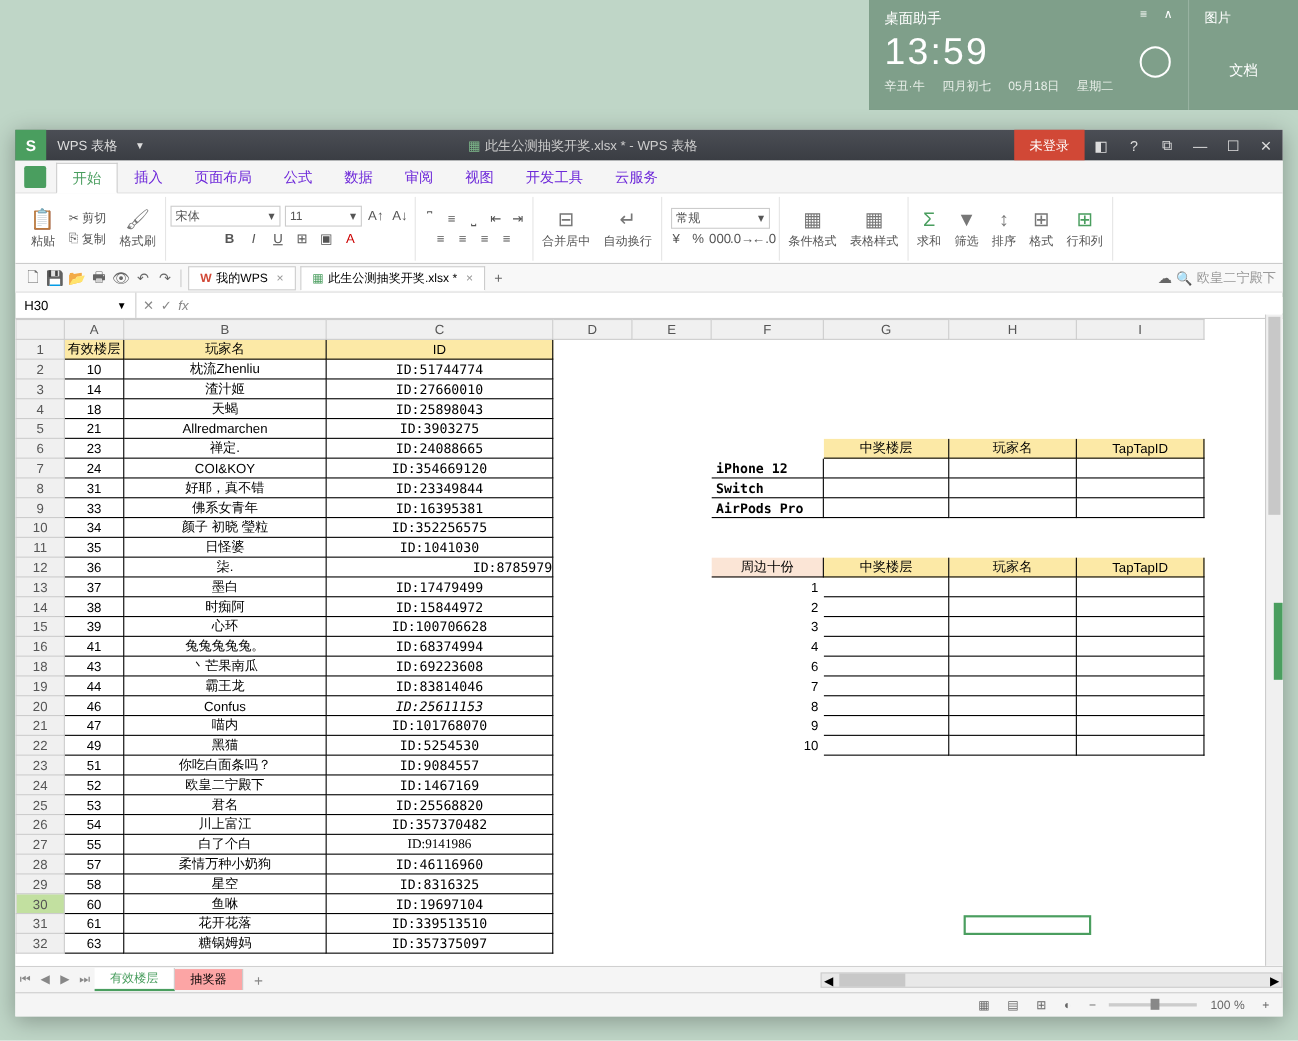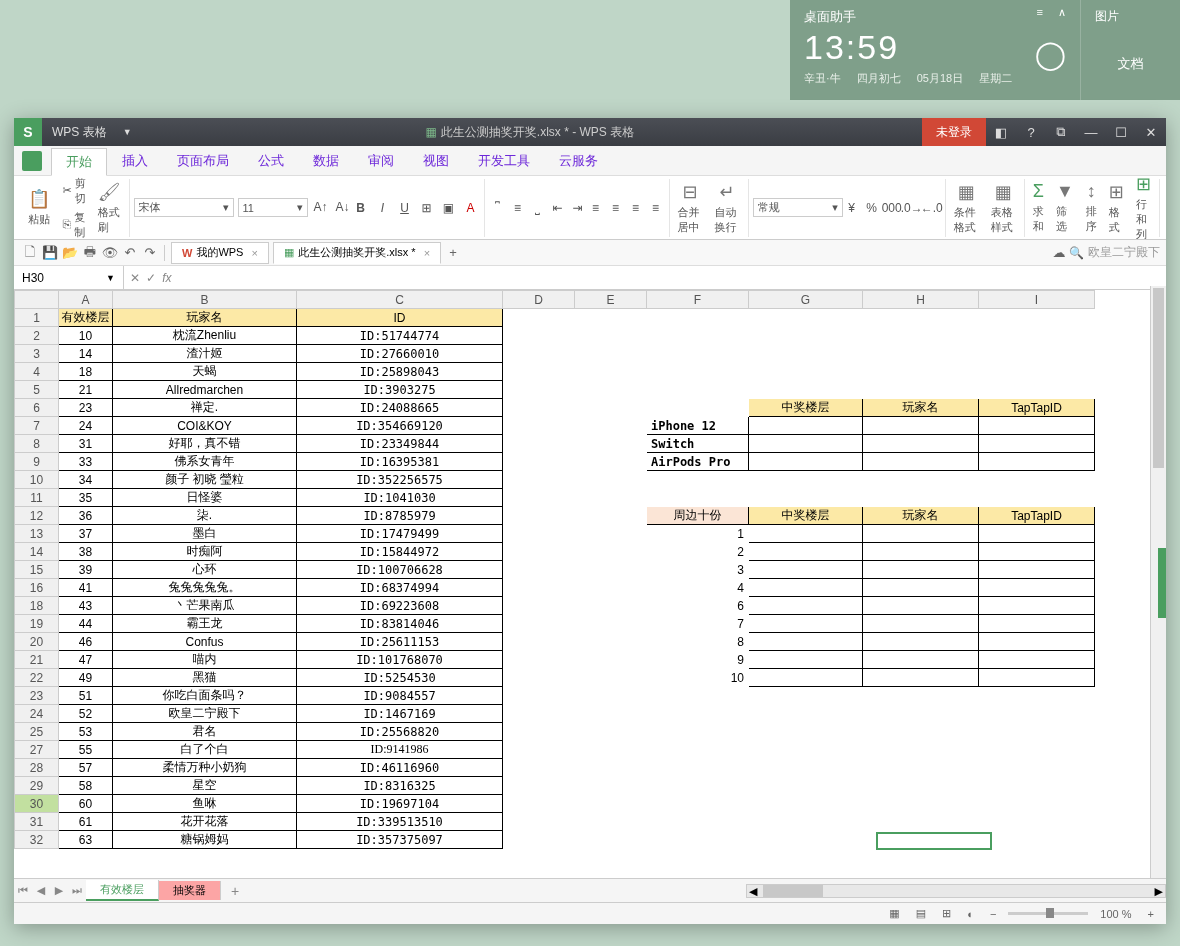--- a/index.html
+++ b/index.html
@@ -28,21 +28,21 @@
 .tbbtn { padding:0 10px; height:28px; display:flex; align-items:center; cursor:pointer;}
 .tblogin { background:#d14836; color:#fff; padding:0 14px;}
 .tbwin { width:30px; text-align:center; font-size:13px;}
 
 .menubar { height:30px; background:#f5f5f5; border-bottom:1px solid #ddd; display:flex; align-items:center; padding:0 8px; font-size:13px; gap:1px;}
 .mtab { padding:4px 14px; color:#6d28d9; cursor:pointer;}
 .mtab.on { background:#fff; border:1px solid #ccc; border-bottom:1px solid #fff; color:#4a9e5f; position:relative; top:1px;}
 .mlogo { width:20px; height:20px; background:#4a9e5f; border-radius:2px; margin-right:8px;}
 
 .ribbon { height:64px; background:#fff; border-bottom:1px solid #ccc; display:flex; align-items:center; padding:0 6px; font-size:11px; color:#555; overflow:hidden;}
-.rgrp { display:flex; flex-direction:row; align-items:center; padding:0 4px; border-right:1px solid #e5e5e5; height:58px; justify-content:center;}
+.rgrp { display:flex; flex-direction:column; align-items:center; padding:0 4px; border-right:1px solid #e5e5e5; height:58px; justify-content:center;}
 .rgrp.row { flex-direction:row; gap:4px;}
 .rbig { display:flex; flex-direction:column; align-items:center; gap:2px; padding:0 4px; cursor:pointer;}
 .ric { font-size:18px; color:#777;}
 .ric.g { color:#4a9e5f;}
 .rsmall { display:flex; align-items:center; gap:3px; padding:1px 4px; cursor:pointer;}
 .rcol { display:flex; flex-direction:column; gap:2px;}
 .rsel { border:1px solid #ccc; padding:1px 4px; font-size:11px; min-width:70px; display:flex; justify-content:space-between; align-items:center;}
 .rfont { display:flex; gap:4px; padding:2px 0;}
 .rfbtn { width:18px; height:18px; border:1px solid transparent; display:flex; align-items:center; justify-content:center; cursor:pointer; font-size:12px;}
 
@@ -447,21 +447,21 @@
             <td class="nB"></td>
             <td class="nB"></td>
             <td class="nB"></td>
             <td class="nB"></td>
             <td class="nB"></td>
           </tr>
           <tr>
             <td class="rowh ">12</td>
             <td class="b">36</td>
             <td class="b">柒.</td>
-            <td class="b" style="font-family:monospace;">ID:8785979</td>
+            <td class="b" style="font-family:monospace;text-align:right;">ID:8785979</td>
             <td class="nB"></td>
             <td class="nB"></td>
             <td class="peach b">周边十份</td>
             <td class="hdr b">中奖楼层</td>
             <td class="hdr b">玩家名</td>
             <td class="hdr b">TapTapID</td>
           </tr>
           <tr>
             <td class="rowh ">13</td>
             <td class="b">37</td>
@@ -531,21 +531,21 @@
             <td class="nB"></td>
             <td class="nB" style="text-align:right;padding-right:4px;">7</td>
             <td class="b"></td>
             <td class="b"></td>
             <td class="b"></td>
           </tr>
           <tr>
             <td class="rowh ">20</td>
             <td class="b">46</td>
             <td class="b">Confus</td>
-            <td class="b" style="font-family:monospace;">ID:25611153</td>
+            <td class="b" style="font-family:monospace;font-style:italic;">ID:25611153</td>
             <td class="nB"></td>
             <td class="nB"></td>
             <td class="nB" style="text-align:right;padding-right:4px;">8</td>
             <td class="b"></td>
             <td class="b"></td>
             <td class="b"></td>
           </tr>
           <tr>
             <td class="rowh ">21</td>
             <td class="b">47</td>
@@ -592,20 +592,32 @@
             <td class="nB"></td>
             <td class="nB"></td>
             <td class="nB"></td>
             <td class="nB"></td>
           </tr>
           <tr>
             <td class="rowh ">25</td>
             <td class="b">53</td>
             <td class="b">君名</td>
             <td class="b" style="font-family:monospace;">ID:25568820</td>
+            <td class="nB"></td>
+            <td class="nB"></td>
+            <td class="nB"></td>
+            <td class="nB"></td>
+            <td class="nB"></td>
+            <td class="nB"></td>
+          </tr>
+          <tr>
+            <td class="rowh ">26</td>
+            <td class="b">54</td>
+            <td class="b">川上富江</td>
+            <td class="b" style="font-family:monospace;">ID:357370482</td>
             <td class="nB"></td>
             <td class="nB"></td>
             <td class="nB"></td>
             <td class="nB"></td>
             <td class="nB"></td>
             <td class="nB"></td>
           </tr>
           <tr>
             <td class="rowh ">27</td>
             <td class="b">55</td>

